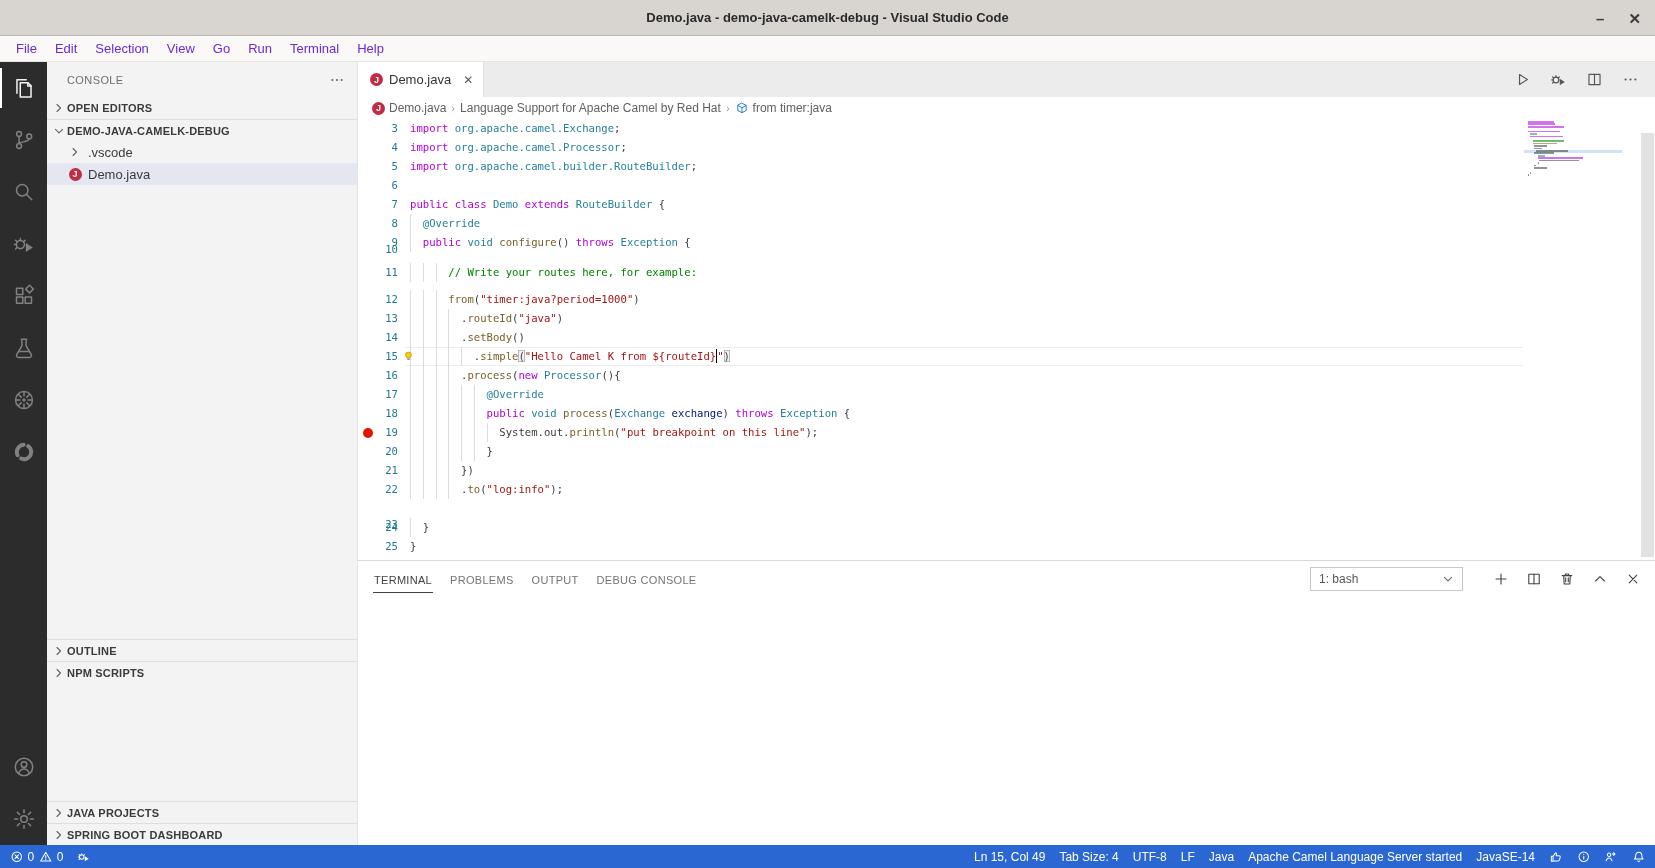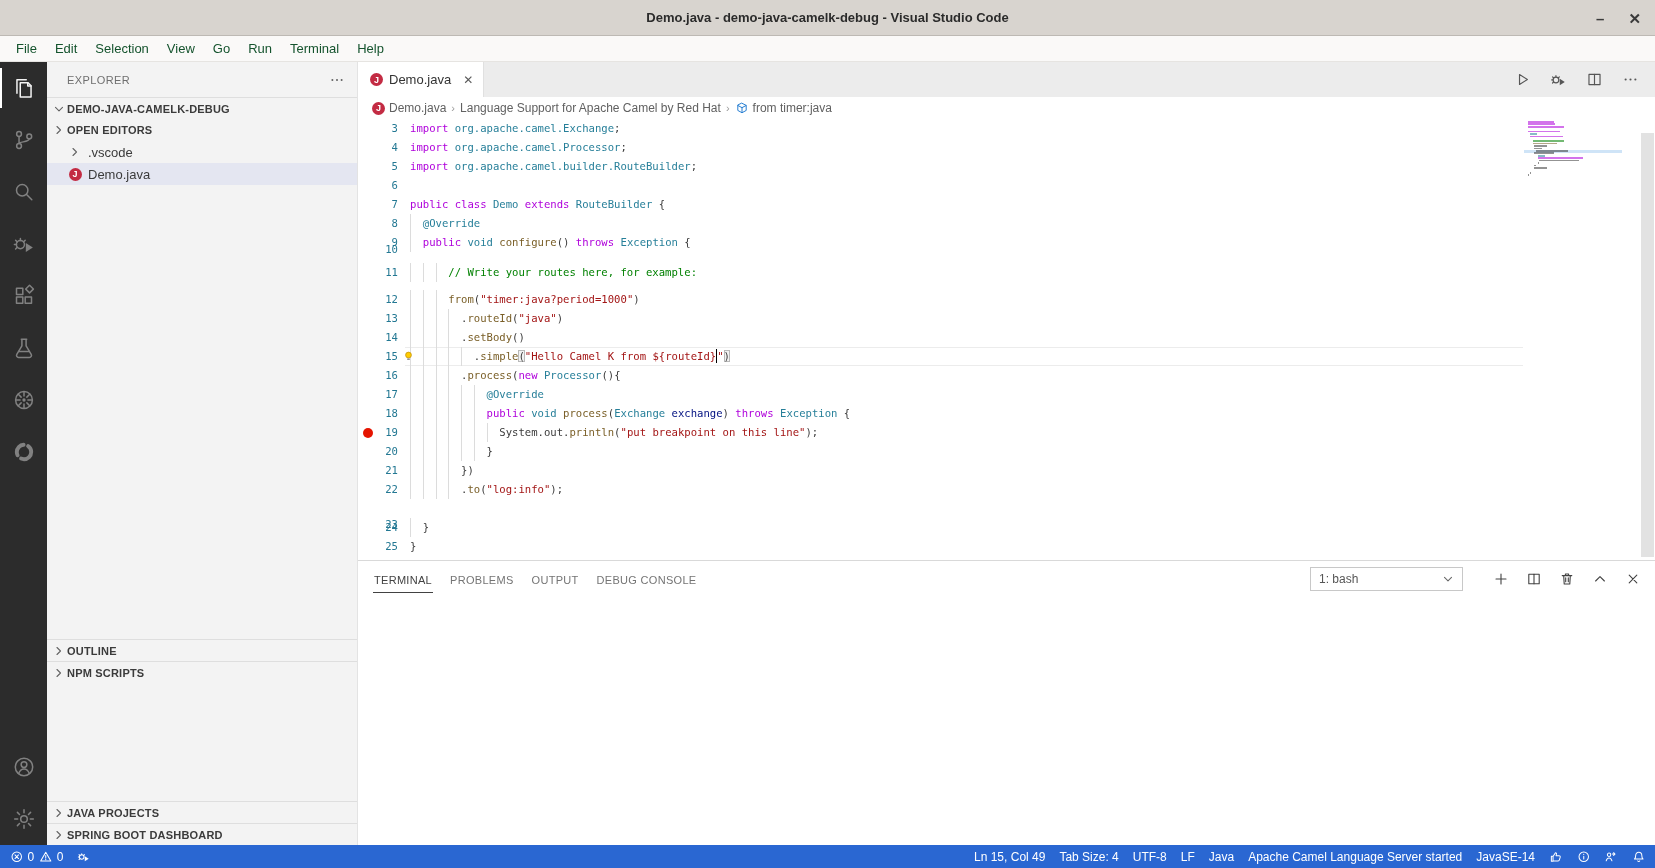--- a/index.html
+++ b/index.html
@@ -12,21 +12,21 @@
   
   .titlebar { position:absolute; left:0; top:0; right:0; height:36px; background:#d8d4cf; border-bottom:1px solid #bdb9b4;
               display:flex; align-items:center; justify-content:center; }
   .titlebar .title { font-size:13px; font-weight:700; color:#2b2b2b; }
   .win-controls { position:absolute; right:14px; top:0; height:36px; display:flex; align-items:center; gap:24px; }
   .win-btn { font-size:15px; font-weight:700; color:#3a3a3a; cursor:default; line-height:1; }
 
   
   .menubar { position:absolute; left:0; top:36px; right:0; height:26px; background:#faf9f8; border-bottom:1px solid #e6e4e1;
              display:flex; align-items:center; padding-left:7px; }
-  .menu-item { padding:0 9px; font-size:13px; color:#14532d; }
+  .menu-item { padding:0 9px; font-size:13px; color:#6d28d9; }
 
   
   .activitybar { position:absolute; left:0; top:62px; bottom:23px; width:47px; background:#2c2c2c; display:flex; flex-direction:column; }
   .ab-item { height:52px; display:flex; align-items:center; justify-content:center; color:#818181; position:relative; }
   .ab-item svg { width:24px; height:24px; stroke-width:1; }
   .ab-item.active { color:#f2f2f2; }
   .ab-item.active::before { content:""; position:absolute; left:0; top:6px; bottom:6px; width:2px; background:#fff; }
   .ab-bottom { margin-top:auto; display:flex; flex-direction:column; }
 
   
@@ -205,45 +205,45 @@
             <circle cx="8" cy="8" r="2.2"></circle>
             <path d="M8 1.8v2M8 12.2v2M1.8 8h2M12.2 8h2M3.6 3.6L5 5M11 11l1.4 1.4M12.4 3.6L11 5M5 11l-1.4 1.4"></path>
           </svg>
         </span>
       </div>
     </div>
   </div>
 
 <div class="sidebar">
   <div class="sb-header">
-    <span>EXPLORER</span>
+    <span>CONSOLE</span>
     <span class="more icon" id="sb-more">
         <svg viewBox="0 0 16 16">
           <circle cx="3.4" cy="8" r="1" fill="currentColor" stroke="none"></circle>
           <circle cx="8" cy="8" r="1" fill="currentColor" stroke="none"></circle>
           <circle cx="12.6" cy="8" r="1" fill="currentColor" stroke="none"></circle>
         </svg>
       </span>
   </div>
   <div id="sb-top">
+      <div class="sb-row">
+        <span class="icon">
+          <svg viewBox="0 0 16 16">
+            <path d="M6 4.5L9.5 8 6 11.5"></path>
+          </svg>
+        </span>
+        <span>OPEN EDITORS</span>
+      </div>
       <div class="sb-row btop">
         <span class="icon">
           <svg viewBox="0 0 16 16">
             <path d="M4.5 6.3L8 9.8l3.5-3.5"></path>
           </svg>
         </span>
         <span>DEMO-JAVA-CAMELK-DEBUG</span>
-      </div>
-      <div class="sb-row">
-        <span class="icon">
-          <svg viewBox="0 0 16 16">
-            <path d="M6 4.5L9.5 8 6 11.5"></path>
-          </svg>
-        </span>
-        <span>OPEN EDITORS</span>
       </div>
       <div class="sb-item">
         <span class="icon">
           <svg viewBox="0 0 16 16">
             <path d="M6 4.5L9.5 8 6 11.5"></path>
           </svg>
         </span>
         <span>.vscode</span>
       </div>
       <div class="sb-item selected">

